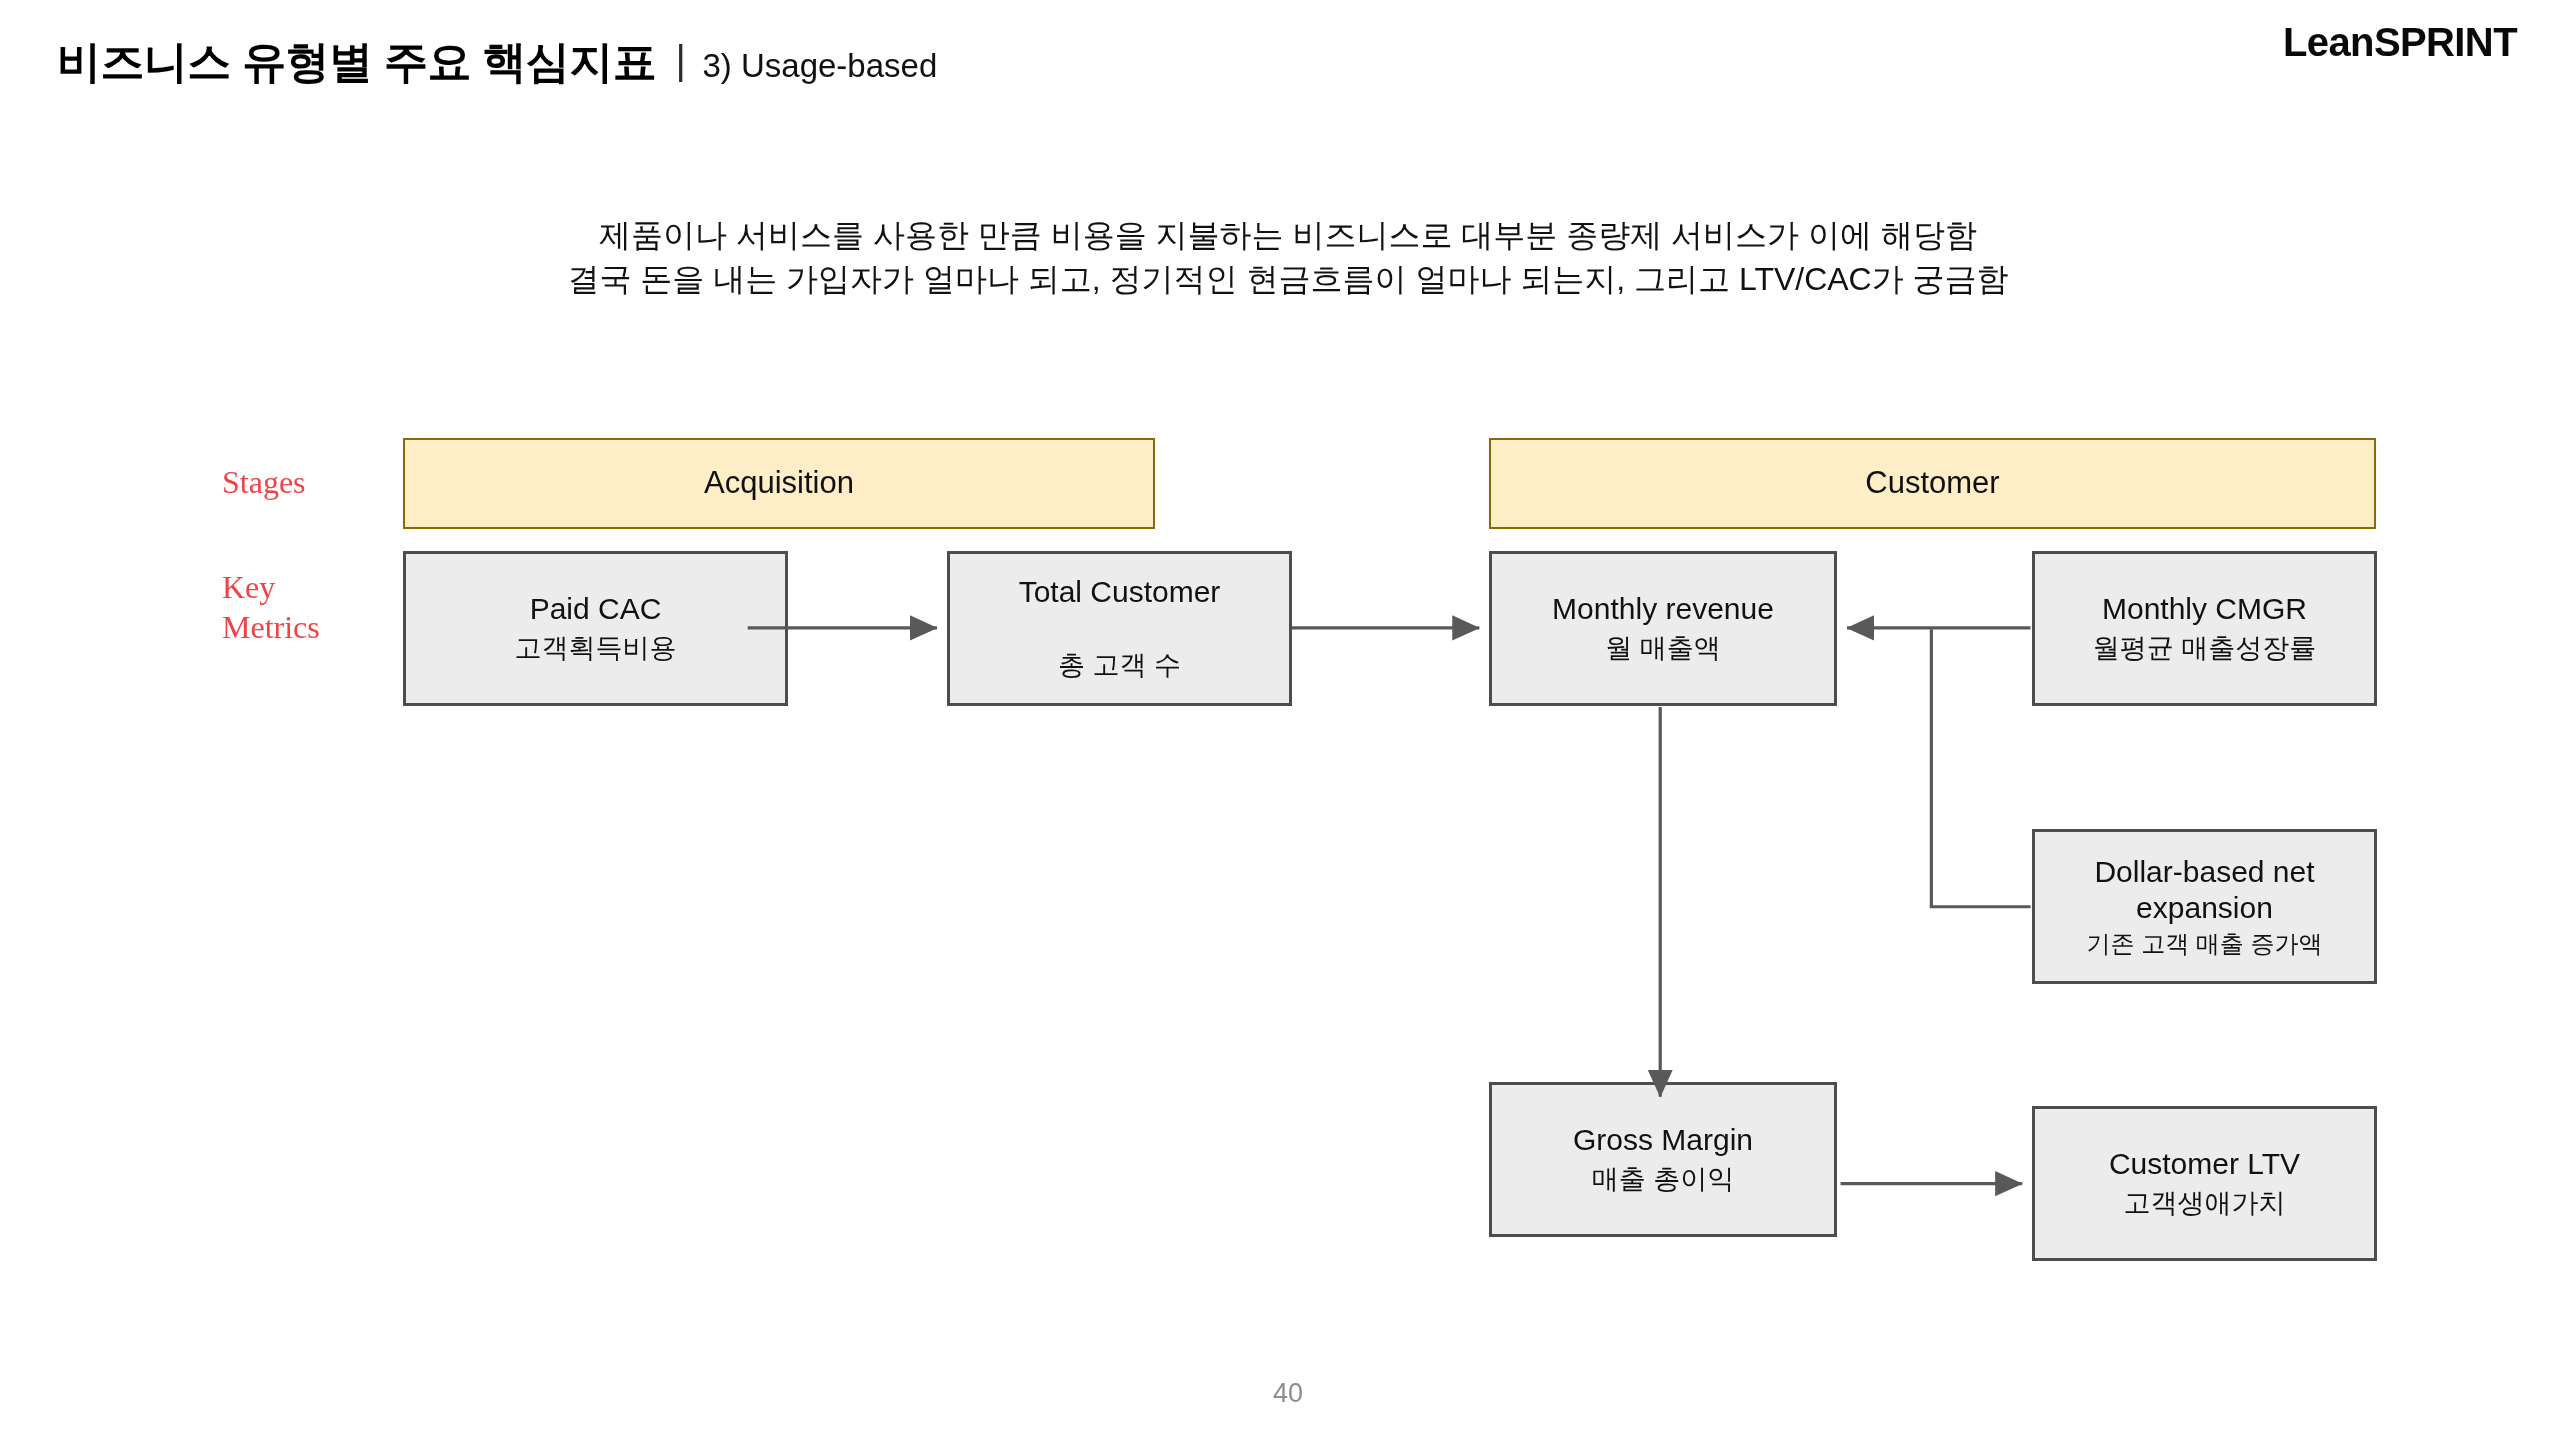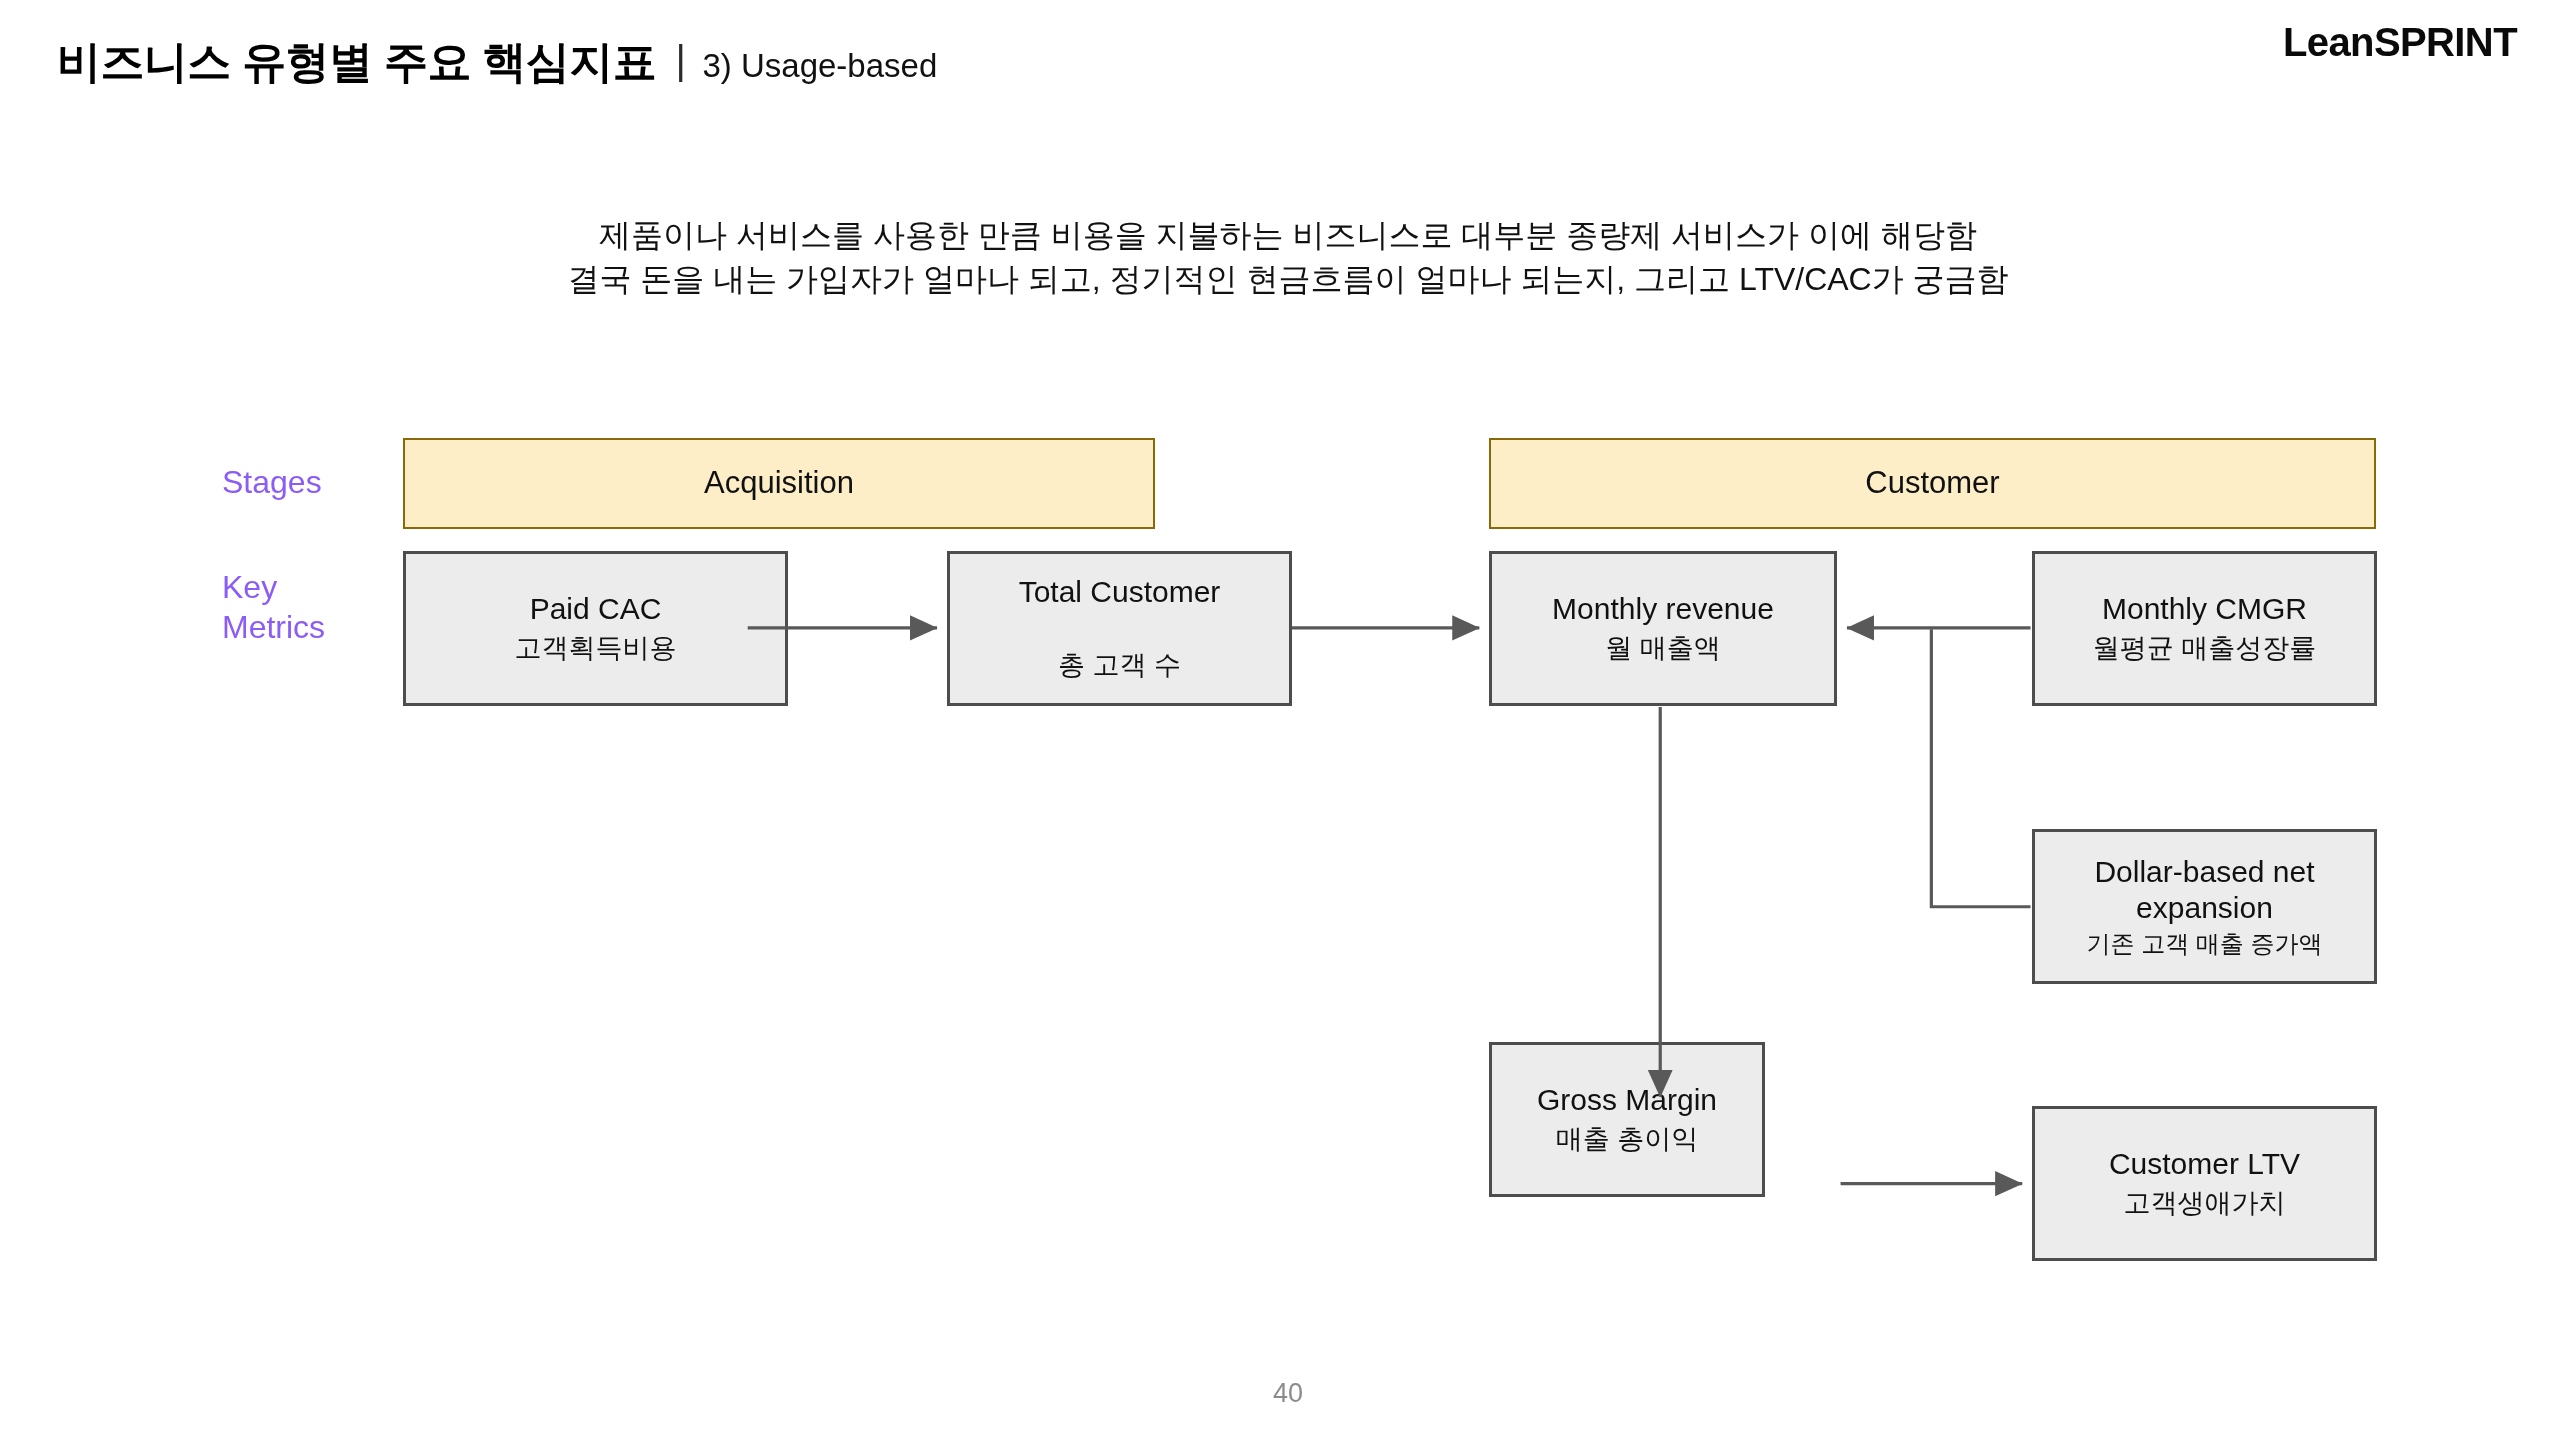--- a/index.html
+++ b/index.html
@@ -34,21 +34,21 @@
   .logo .sprint{font-weight:800;letter-spacing:-0.6px;}
 
   
   .intro{position:absolute;left:0;top:213px;width:2576px;text-align:center;}
   .intro .line{
     font-size:32px;line-height:44px;color:#111;white-space:nowrap;
   }
 
   
   .row-label{
-    position:absolute;font-size:32px;line-height:40px;color:#8b5cf6;white-space:nowrap;
+    position:absolute;font-size:32px;line-height:40px;color:#ef4444;white-space:nowrap;font-family:Liberation Serif, serif;
   }
   #label-stages{left:222px;top:462px;}
   #label-key-metrics{left:222px;top:567px;}
 
   
   .stage-box{
     position:absolute;
     background:#fdeec8;
     border:2.6px solid #8a6a08;
     display:flex;align-items:center;justify-content:center;
@@ -129,21 +129,21 @@
   <div class="metric-box" style="left:2032px;top:551px;width:345px;height:155px;">
     <span class="en">Monthly CMGR</span>
     <span class="ko">월평균 매출성장률</span>
   </div>
 
   <div class="metric-box" style="left:2032px;top:829px;width:345px;height:155px;">
     <span class="en wrap" style="max-width:303px;">Dollar-based net expansion</span>
     <span class="ko small">기존 고객 매출 증가액</span>
   </div>
 
-  <div class="metric-box" style="left:1489px;top:1042px;width:276px;height:155px;">
+  <div class="metric-box" style="left:1489px;top:1082px;width:348px;height:155px;">
     <span class="en">Gross Margin</span>
     <span class="ko">매출 총이익</span>
   </div>
 
   <div class="metric-box" style="left:2032px;top:1106px;width:345px;height:155px;">
     <span class="en">Customer LTV</span>
     <span class="ko">고객생애가치</span>
   </div>
 
   <svg class="connectors" viewBox="0 0 4000 2250">

